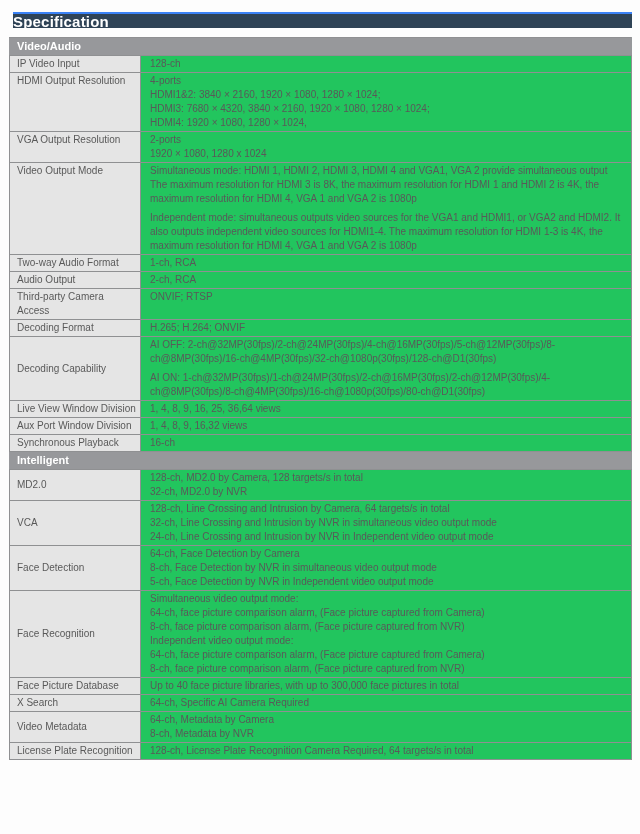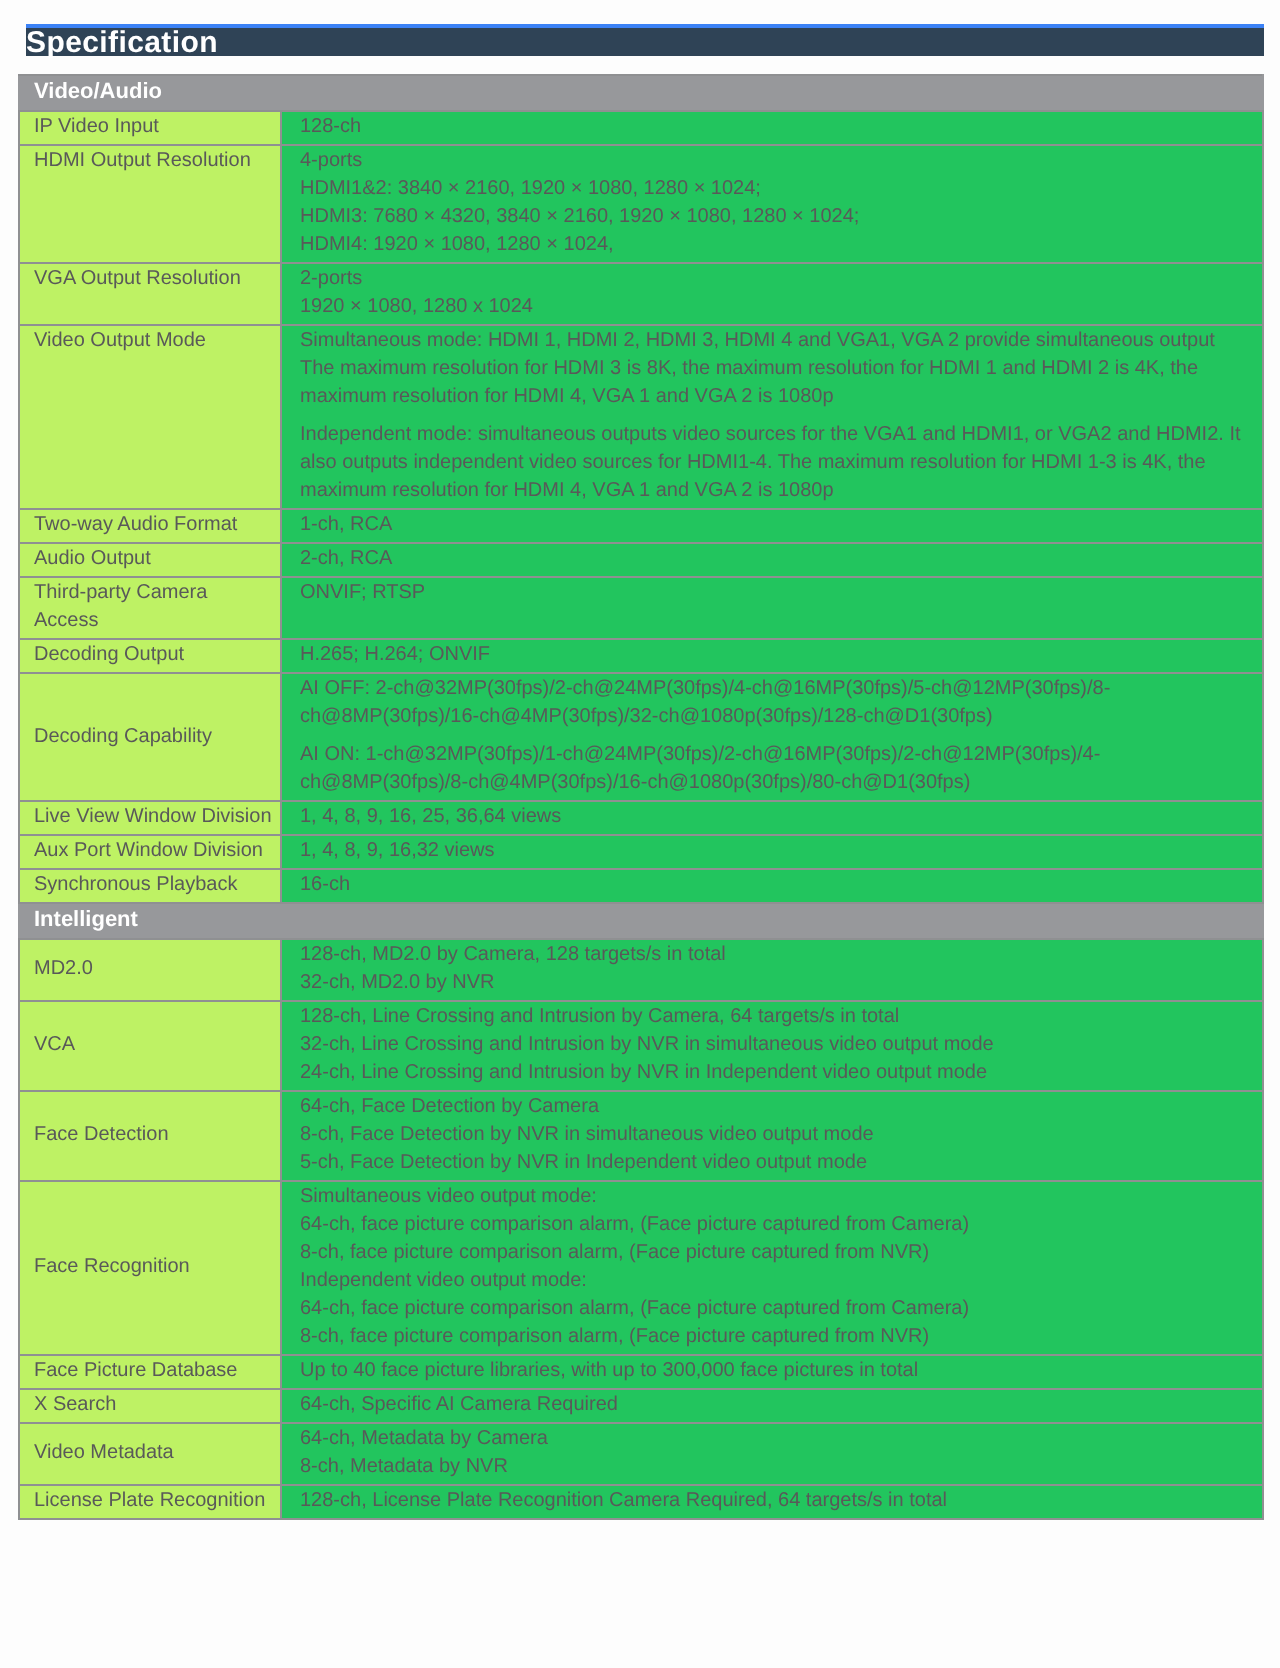--- a/index.html
+++ b/index.html
@@ -43,21 +43,21 @@
 
   tr.section-row td {
     background:var(--section-bg, #97989b);
     color:#ffffff;
     font-weight:bold;
     font-size:11px;
     padding:1px 7px 2px 7px;
     border-left-color:#97989b;
     border-right-color:#97989b;
   }
-  td.label-cell { padding:1px 4px 1px 7px; background:#bef264; }
+  td.label-cell { padding:1px 4px 1px 7px; background:#e5e5e5; }
   td.value-cell { padding:1px 4px 1px 9px; background:#22c55e; }
   td.va-top { vertical-align:top; }
   .value-cell .para { margin-top:5px; }
   .value-cell .para:first-child { margin-top:0; }
 </style>
 </head>
 <body>
 
 <div class="page">
   <header class="title-bar">
@@ -110,21 +110,21 @@
             <div class="para">2-ch, RCA</div>
           </td>
         </tr>
         <tr>
           <td class="label-cell va-top">Third-party Camera Access</td>
           <td class="value-cell va-top">
             <div class="para">ONVIF; RTSP</div>
           </td>
         </tr>
         <tr>
-          <td class="label-cell">Decoding Output</td>
+          <td class="label-cell">Decoding Format</td>
           <td class="value-cell">
             <div class="para">H.265; H.264; ONVIF</div>
           </td>
         </tr>
         <tr>
           <td class="label-cell">Decoding Capability</td>
           <td class="value-cell">
             <div class="para">AI OFF: 2-ch@32MP(30fps)/2-ch@24MP(30fps)/4-ch@16MP(30fps)/5-ch@12MP(30fps)/8-ch@8MP(30fps)/16-ch@4MP(30fps)/32-ch@1080p(30fps)/128-ch@D1(30fps)</div>
             <div class="para">AI ON: 1-ch@32MP(30fps)/1-ch@24MP(30fps)/2-ch@16MP(30fps)/2-ch@12MP(30fps)/4-ch@8MP(30fps)/8-ch@4MP(30fps)/16-ch@1080p(30fps)/80-ch@D1(30fps)</div>
           </td>

